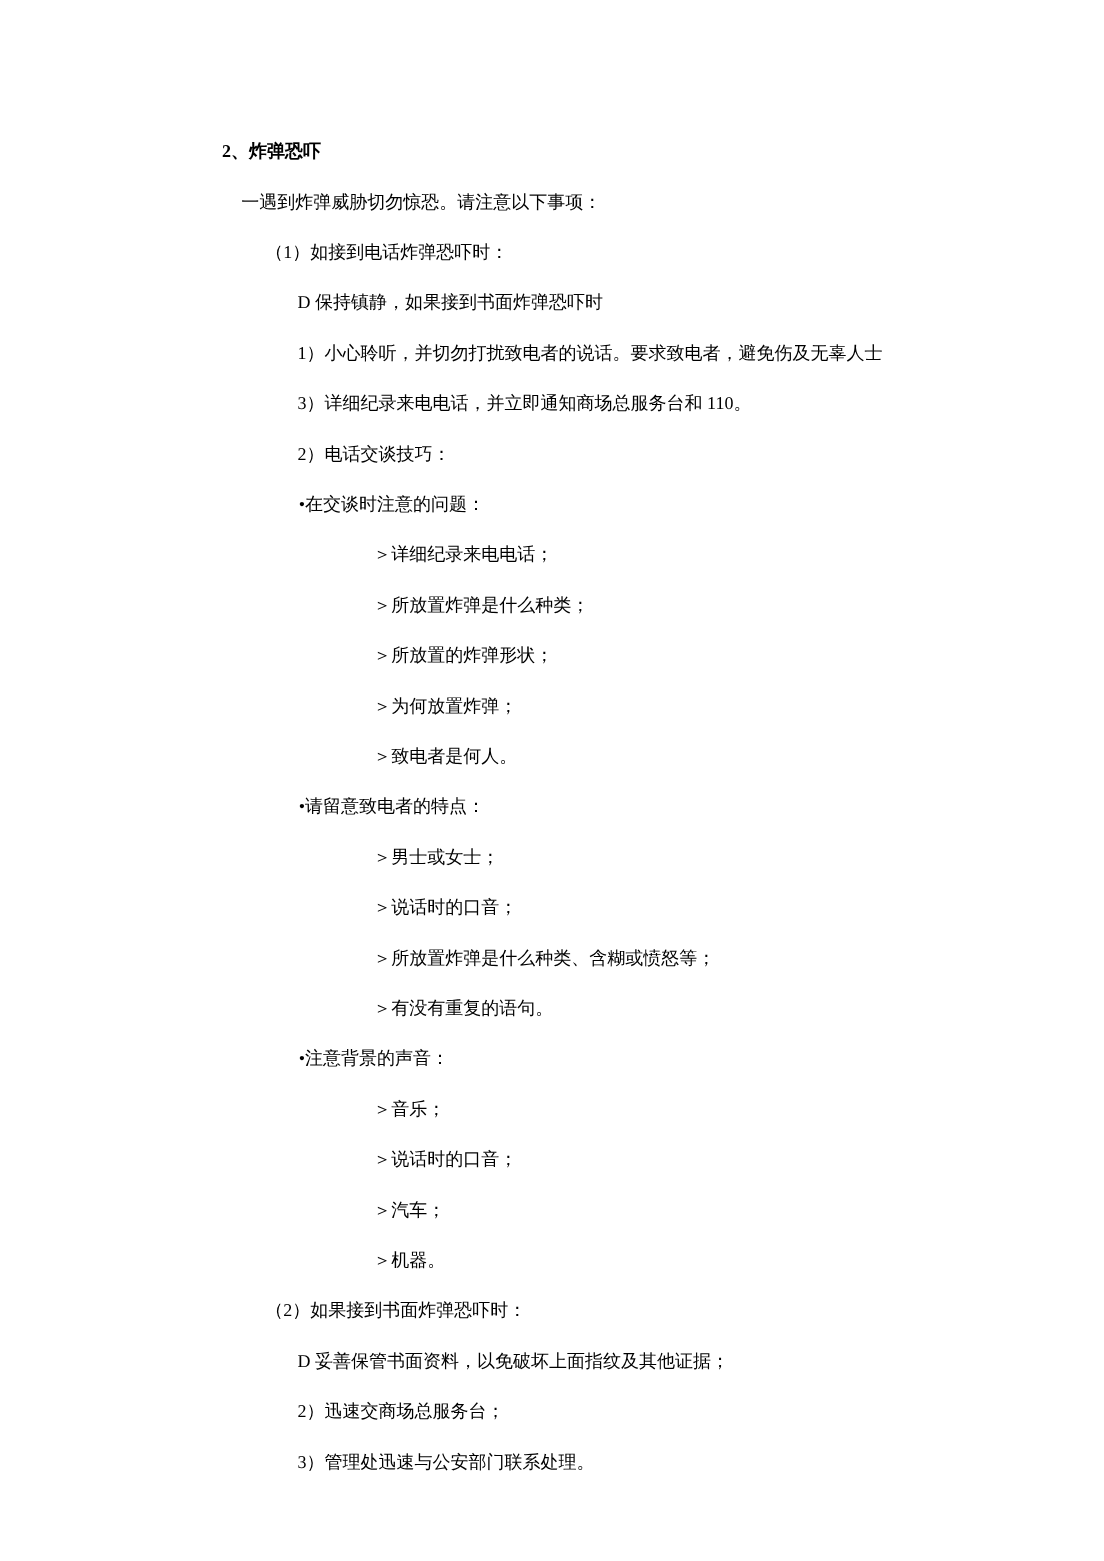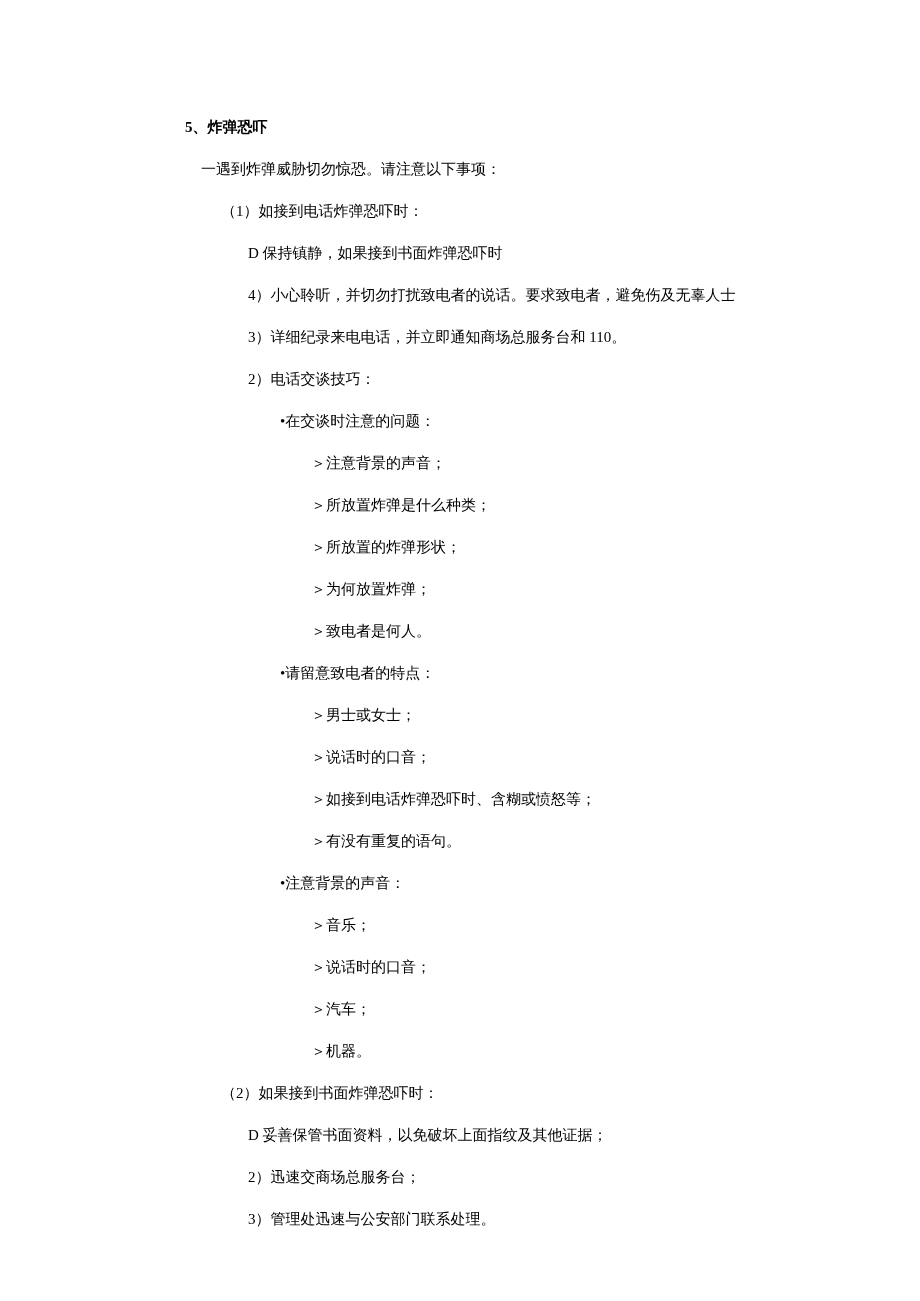--- a/index.html
+++ b/index.html
@@ -13,46 +13,46 @@
       line-height: 1.6;
       padding: 115px 110px 0 185px;
     }
     .title {
       font-weight: bold;
       margin-bottom: 18px;
     }
     .p1 { margin-left: 16px; margin-bottom: 18px; }
     .p2 { margin-left: 36px; margin-bottom: 18px; }
     .p3 { margin-left: 63px; margin-bottom: 18px; }
-    .p4 { margin-left: 95px; margin-bottom: 18px; }
+    .p4 { margin-left: 64px; margin-bottom: 18px; }
     .p5 { margin-left: 126px; margin-bottom: 18px; }
   </style>
 </head>
 <body>
 
-<div class="title">5、炸弹恐吓</div>
+<div class="title">2、炸弹恐吓</div>
 <div class="p1">一遇到炸弹威胁切勿惊恐。请注意以下事项：</div>
 
 <div class="p2">（1）如接到电话炸弹恐吓时：</div>
 <div class="p3">D 保持镇静，如果接到书面炸弹恐吓时</div>
-<div class="p3">4）小心聆听，并切勿打扰致电者的说话。要求致电者，避免伤及无辜人士</div>
+<div class="p3">1）小心聆听，并切勿打扰致电者的说话。要求致电者，避免伤及无辜人士</div>
 <div class="p3">3）详细纪录来电电话，并立即通知商场总服务台和 110。</div>
 <div class="p3">2）电话交谈技巧：</div>
 
 <div class="p4">•在交谈时注意的问题：</div>
-<div class="p5">＞注意背景的声音；</div>
+<div class="p5">＞详细纪录来电电话；</div>
 <div class="p5">＞所放置炸弹是什么种类；</div>
 <div class="p5">＞所放置的炸弹形状；</div>
 <div class="p5">＞为何放置炸弹；</div>
 <div class="p5">＞致电者是何人。</div>
 
 <div class="p4">•请留意致电者的特点：</div>
 <div class="p5">＞男士或女士；</div>
 <div class="p5">＞说话时的口音；</div>
-<div class="p5">＞如接到电话炸弹恐吓时、含糊或愤怒等；</div>
+<div class="p5">＞所放置炸弹是什么种类、含糊或愤怒等；</div>
 <div class="p5">＞有没有重复的语句。</div>
 
 <div class="p4">•注意背景的声音：</div>
 <div class="p5">＞音乐；</div>
 <div class="p5">＞说话时的口音；</div>
 <div class="p5">＞汽车；</div>
 <div class="p5">＞机器。</div>
 
 <div class="p2">（2）如果接到书面炸弹恐吓时：</div>
 <div class="p3">D 妥善保管书面资料，以免破坏上面指纹及其他证据；</div>

